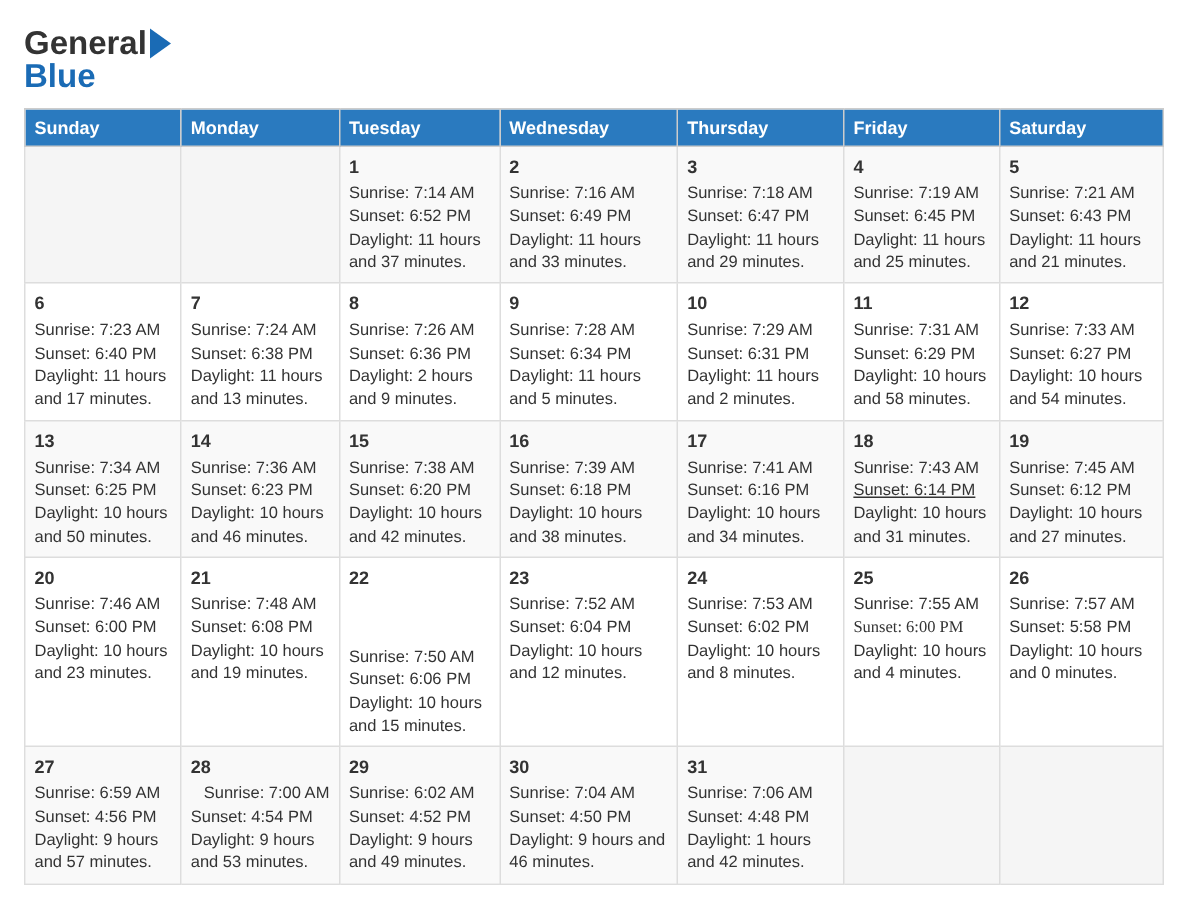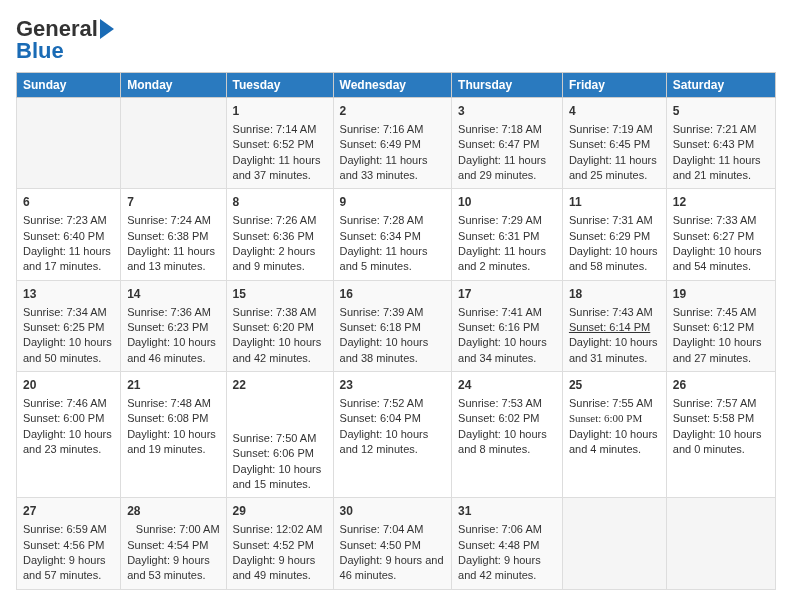--- a/index.html
+++ b/index.html
@@ -287,33 +287,33 @@
           <span style="display: block;">Daylight: 9 hours and 57 minutes.</span>
         </td>
         <td>
           <span class="day-num">28</span>
           <span style="display: block; text-align: right;">Sunrise: 7:00 AM</span>
           <span style="display: block;">Sunset: 4:54 PM</span>
           <span style="display: block;">Daylight: 9 hours and 53 minutes.</span>
         </td>
         <td>
           <span class="day-num">29</span>
-          <span style="display: block;">Sunrise: 12:02 AM</span>
+          <span style="display: block;">Sunrise: 6:02 AM</span>
           <span style="display: block;">Sunset: 4:52 PM</span>
           <span style="display: block;">Daylight: 9 hours and 49 minutes.</span>
         </td>
         <td>
           <span class="day-num">30</span>
           <span style="display: block;">Sunrise: 7:04 AM</span>
           <span style="display: block;">Sunset: 4:50 PM</span>
           <span style="display: block;">Daylight: 9 hours and 46 minutes.</span>
         </td>
         <td>
           <span class="day-num">31</span>
           <span style="display: block;">Sunrise: 7:06 AM</span>
           <span style="display: block;">Sunset: 4:48 PM</span>
-          <span style="display: block;">Daylight: 9 hours and 42 minutes.</span>
+          <span style="display: block;">Daylight: 1 hours and 42 minutes.</span>
         </td>
         <td class="empty"></td>
         <td class="empty"></td>
       </tr>
     </tbody>
 </table>
 
 </body></html>

